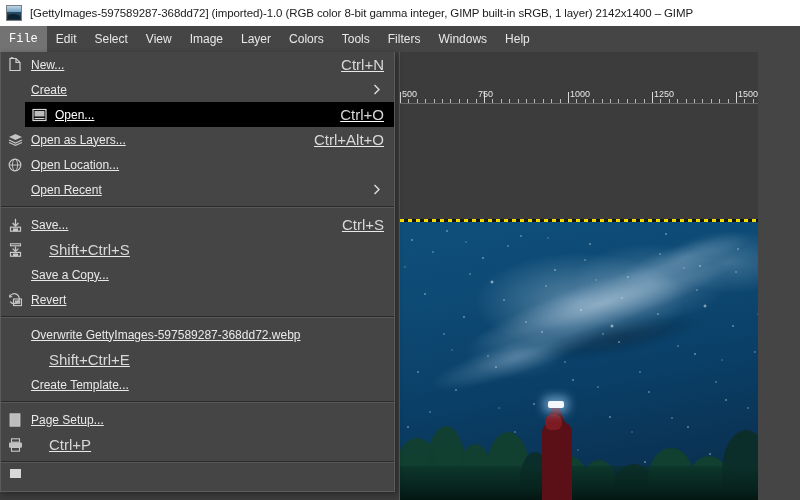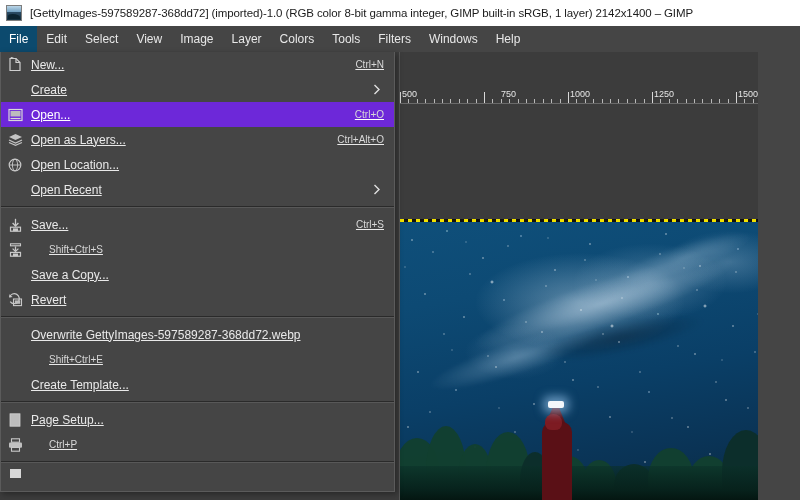--- a/index.html
+++ b/index.html
@@ -57,22 +57,23 @@
   }
   .menubar-item {
     display: flex; align-items: center;
     padding: 0 9px;
     font-size: 12px;
     color: #e8e8e8;
     cursor: default;
     white-space: nowrap;
   }
   .menubar-item.active {
-    background: #0c4a6e;
+    background: #737373;
     color: #ffffff;
+    font-family: Liberation Mono, monospace;
   }
 
   
   .workspace {
     position: absolute; left: 0; top: 52px;
     width: 758px; height: 448px;
     background: #3c3c3c;
     overflow: hidden;
   }
   
@@ -321,31 +322,31 @@
     display: flex; align-items: center;
     height: 25px;
     padding: 0 10px 0 0;
     font-size: 12px;
     color: #e9e9e9;
     cursor: default;
     white-space: nowrap;
     box-sizing: border-box;
     text-decoration: underline;
   }
-  .mi.sel { background: #6d28d9; color: #ffffff; }
+  .mi.sel { background: #000000; color: #ffffff; margin-left: 24px; }
   .mi-icon {
     width: 28px; height: 25px;
     flex: 0 0 auto;
     display: flex; align-items: center; justify-content: center;
   }
   .mi-icon svg { display: block; }
   .mi-label { flex: 1 1 auto; padding-left: 2px; }
   .mi-accel {
     flex: 0 0 auto;
-    font-size: 10px;
+    font-size: 15px;
     color: #d8d8d8;
     padding-left: 20px;
   }
   .mi-arrow {
     flex: 0 0 auto;
     width: 14px;
     display: flex; align-items: center; justify-content: center;
   }
   .sep {
     height: 1px;
@@ -390,21 +391,21 @@
         <div class="tick minor" style="left:17px"></div>
       <div class="tick minor" style="left:25px"></div>
         <div class="tick minor" style="left:34px"></div>
       <div class="tick minor" style="left:42px"></div>
         <div class="tick minor" style="left:50px"></div>
       <div class="tick minor" style="left:59px"></div>
         <div class="tick minor" style="left:67px"></div>
       <div class="tick minor" style="left:76px"></div>
 
       <div class="tick major" style="left:84px"></div>
-      <div class="tick-label" style="left:99px">750</div>
+      <div class="tick-label" style="left:76px">750</div>
       <div class="tick minor" style="left:92px"></div>
         <div class="tick minor" style="left:101px"></div>
       <div class="tick minor" style="left:109px"></div>
         <div class="tick minor" style="left:118px"></div>
       <div class="tick minor" style="left:126px"></div>
         <div class="tick minor" style="left:134px"></div>
       <div class="tick minor" style="left:143px"></div>
         <div class="tick minor" style="left:151px"></div>
       <div class="tick minor" style="left:160px"></div>
 

